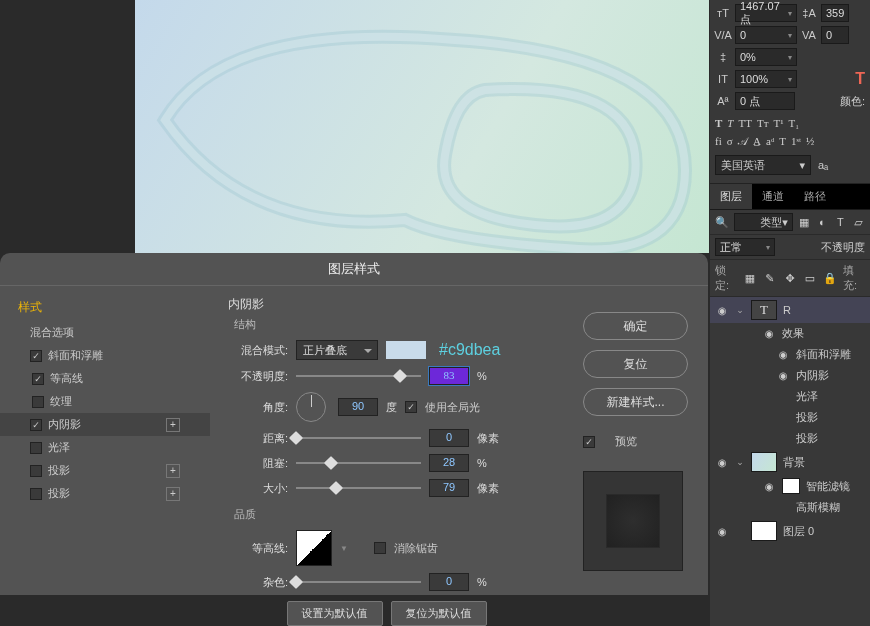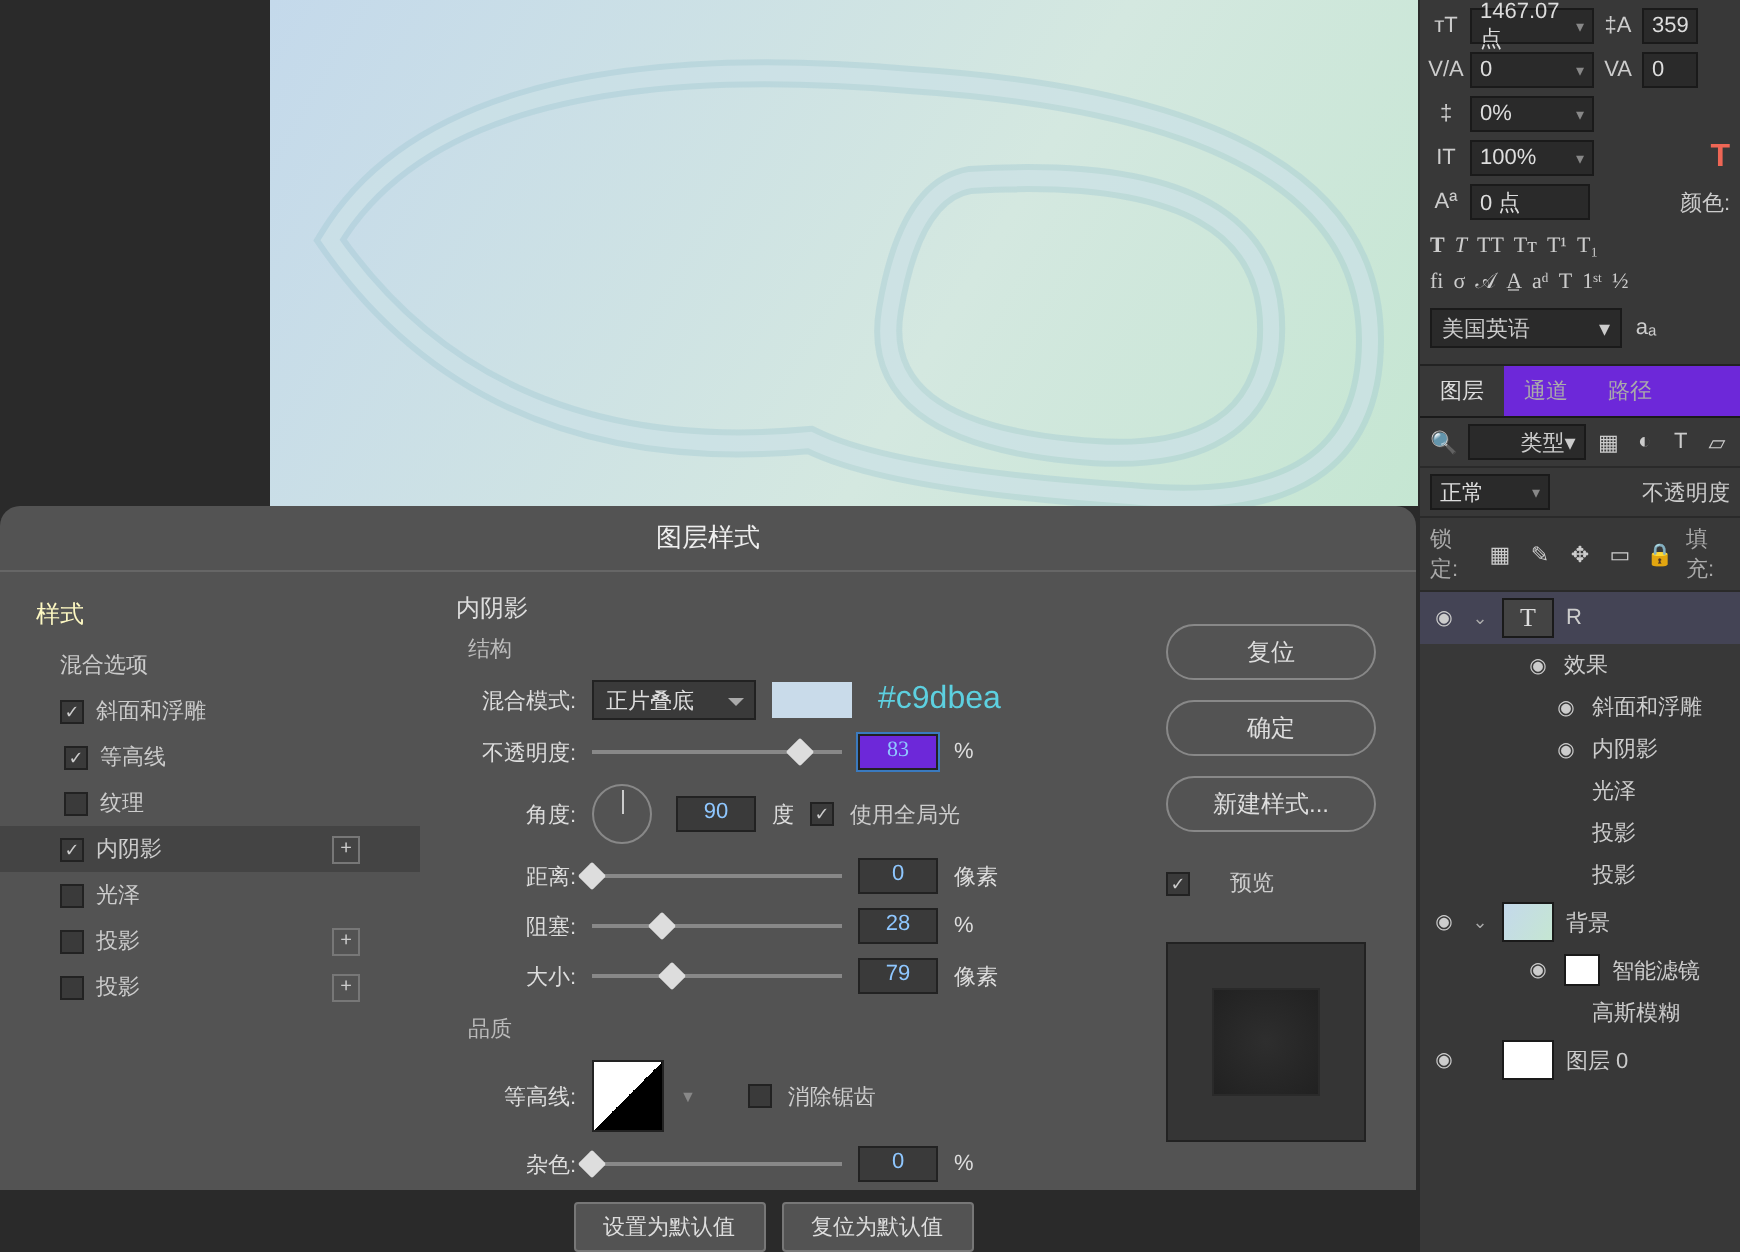--- a/index.html
+++ b/index.html
@@ -6,21 +6,21 @@
     body { font-family: -apple-system, "Helvetica Neue", Arial, sans-serif; font-size: 11px; color: #ccc; background: #2a2a2a; width: 870px; height: 626px; overflow: hidden; position: relative; }
     
     .canvas-area { position: absolute; left: 135px; top: 0; width: 574px; height: 253px; background: linear-gradient(120deg, #c4d9eb 0%, #d4e8e0 60%, #c5e6d2 100%); }
     .canvas-area svg { width: 100%; height: 100%; }
     
     .dialog { position: absolute; left: 0; top: 253px; width: 708px; height: 342px; background: #535353; border-radius: 10px 10px 0 0; }
     .dialog-title { text-align: center; padding: 7px 0; font-size: 13px; color: #eee; border-bottom: 1px solid #666; }
     
     .dialog-body { display: flex; height: calc(100% - 30px); }
     .styles-sidebar { width: 210px; padding-top: 8px; }
-    .style-hdr { padding: 5px 18px; color: #fef9c3; font-size: 12px; }
+    .style-hdr { padding: 5px 18px; color: #eab308; font-size: 12px; }
     .style-row { display: flex; align-items: center; padding: 4px 30px; gap: 6px; }
     .style-row.selected { background: #444; }
     .style-row .lbl { flex: 1; }
     .cb { width: 12px; height: 12px; background: #3a3a3a; border: 1px solid #222; display: inline-flex; align-items: center; justify-content: center; font-size: 9px; color: #ccc; }
     .cb.checked::before { content: "✓"; }
     .plus-ic { width: 14px; height: 14px; border: 1px solid #777; display: inline-flex; align-items: center; justify-content: center; color: #ccc; font-size: 10px; }
     .plus-ic::before { content: "+"; }
     
     .settings-area { flex: 1; padding: 10px 18px; }
     .section-title { color: #ddd; margin-bottom: 4px; font-size: 12px; }
@@ -56,21 +56,21 @@
     .cp-field.mid { width: 62px; }
     .cp-field .dd { font-size: 8px; color: #888; }
     .tiny-icon { width: 16px; height: 16px; display: inline-flex; align-items: center; justify-content: center; color: #ccc; font-size: 11px; }
     .text-opt-row { display: flex; gap: 5px; padding: 3px 0; }
     .text-opt-row span { font-family: Georgia, serif; }
     .bold-t { font-weight: bold; }
     .ital-t { font-style: italic; }
     .lang-dd { height: 20px; background: #2a2a2a; border: 1px solid #1a1a1a; width: 96px; padding: 2px 5px; display: flex; align-items: center; justify-content: space-between; }
     
     .layers-panel { display: flex; flex-direction: column; }
-    .panel-tabs { display: flex; background: #6d28d9; border-bottom: 1px solid #1a1a1a; text-align: center; }
+    .panel-tabs { display: flex; background: #000000; border-bottom: 1px solid #1a1a1a; text-align: center; }
     .ptab { padding: 5px 10px; font-size: 11px; color: #aaa; }
     .ptab.active { background: #383838; color: #ddd; }
     .layer-tools { display: flex; align-items: center; padding: 3px 5px; gap: 5px; border-bottom: 1px solid #2a2a2a; }
     .layer-tools .ft { height: 18px; background: #2a2a2a; border: 1px solid #1a1a1a; width: 70px; padding: 1px 4px; display: flex; align-items:center; justify-content: flex-end; }
     .mode-row { display: flex; padding: 3px 5px; align-items: center; gap: 4px; border-bottom: 1px solid #2a2a2a; }
     .lock-row { display: flex; padding: 3px 5px; align-items: center; gap: 6px; border-bottom: 1px solid #2a2a2a; color: #aaa; }
     .layers-list { flex: 1; }
     .layer-row { display: flex; align-items: center; padding: 3px 5px; gap: 6px; }
     .layer-row.selected { background: #445; }
     .eye { width: 14px; height: 14px; display: inline-flex; align-items: center; justify-content: center; font-size: 10px; }
@@ -200,22 +200,22 @@
         <span class="num-input">0</span>
         <span class="unit">%</span>
       </div>
       <div class="action-btns">
         <div class="btn-outline">设置为默认值</div>
         <div class="btn-outline">复位为默认值</div>
       </div>
     </div>
 
     <div class="dialog-actions">
+      <div class="dlg-btn">确定</div>
       <div class="dlg-btn">复位</div>
-      <div class="dlg-btn">确定</div>
       <div class="dlg-btn">新建样式...</div>
       <div class="preview-row">
         <span class="cb checked"></span>
         <span>预览</span>
       </div>
       <div class="preview-box"></div>
     </div>
   </div>
 </div>
 

